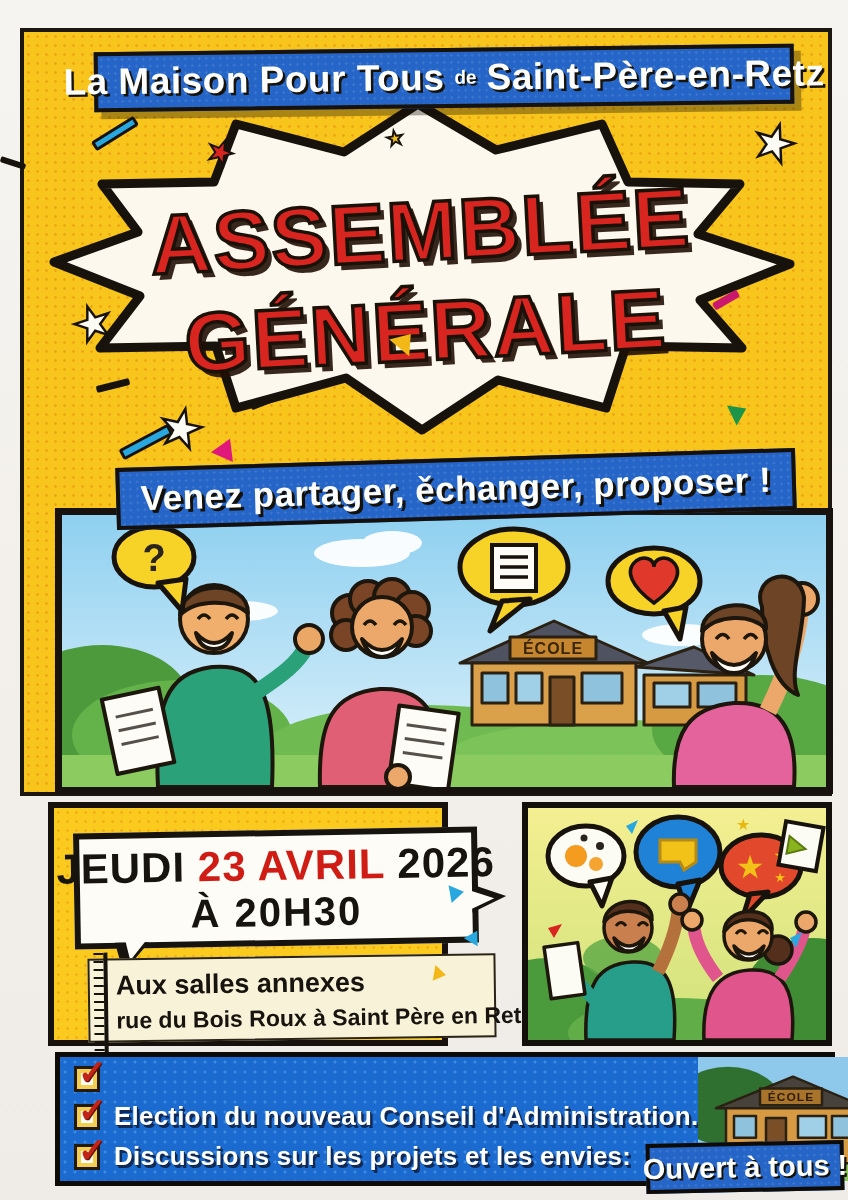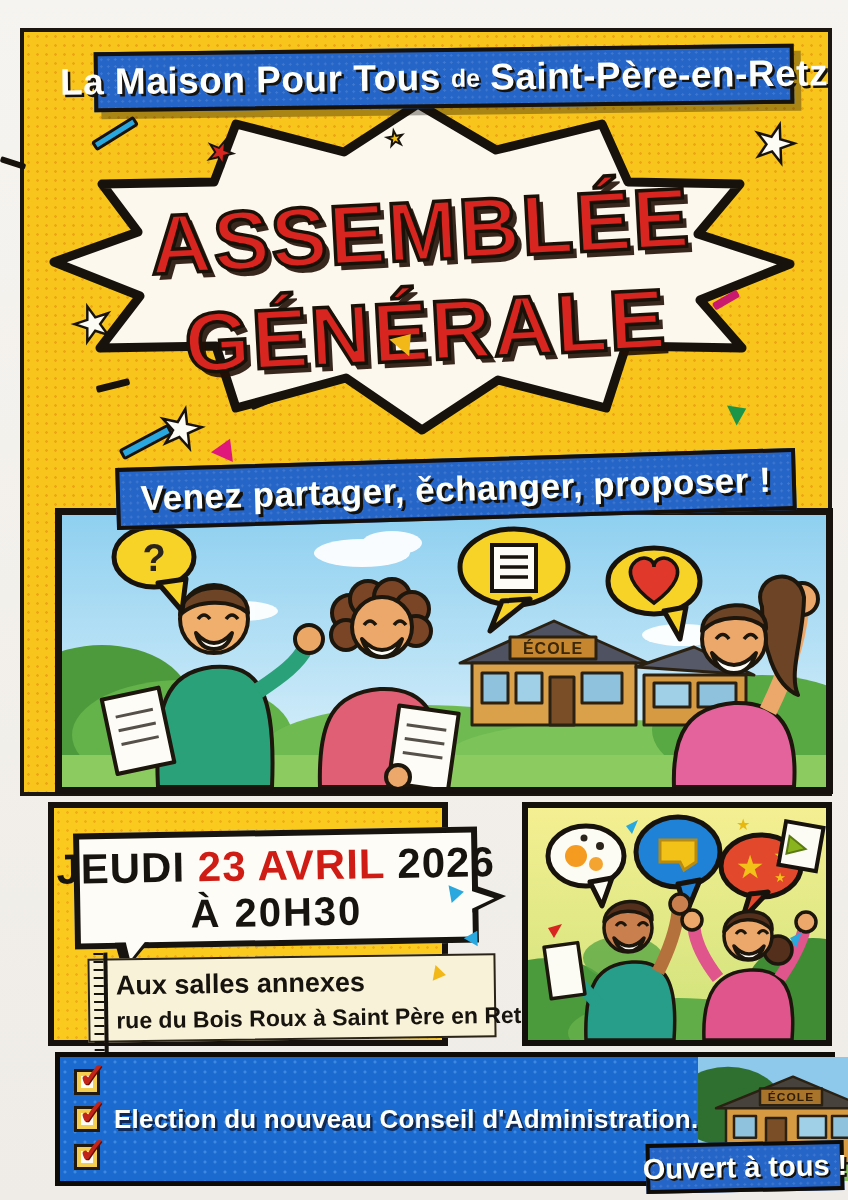--- a/index.html
+++ b/index.html
@@ -23,21 +23,21 @@
     background-image:radial-gradient(rgba(255,255,255,.12) 1px, transparent 1.2px);
     background-size:7px 7px;
     border:4px solid #17120c;
     box-shadow:7px 7px 0 rgba(20,14,6,.35);
     transform:rotate(-0.7deg);
     display:flex; align-items:center; justify-content:center; gap:10px;
     z-index:4; white-space:nowrap;
   }
   .top-banner .big { font-size:37px; font-weight:bold; color:#fdfdfb; letter-spacing:.5px;
     text-shadow:2.5px 2.5px 0 #16120c; }
-  .top-banner .small { font-size:25px; font-weight:bold; color:#fdfdfb; text-shadow:2px 2px 0 #16120c; }
+  .top-banner .small { font-size:19px; font-weight:bold; color:#fdfdfb; text-shadow:2px 2px 0 #16120c; }
 
   
   .burst-wrap { position:absolute; left:38px; top:94px; width:770px; height:368px; z-index:2; }
   .burst-wrap svg { position:absolute; inset:0; }
   .title-block {
     position:absolute; inset:0; display:flex; flex-direction:column; align-items:center;
     justify-content:center; gap:4px; transform:rotate(-3deg); padding-top:6px;
   }
   .title-line {
     font-size:84px; font-weight:bold; letter-spacing:2px; color:#d8251f;
@@ -408,20 +408,21 @@
             <span class="inner"></span>
             <span class="mark">✓</span>
           </span>
         <span class="agenda-label">Election du nouveau Conseil d'Administration.</span>
       </div>
       <div class="agenda-item">
         <span class="checkbox">
             <span class="inner"></span>
             <span class="mark">✓</span>
           </span>
+        <span class="agenda-label">Discussions sur les projets et les envies:</span>
       </div>
     </div>
     <div class="agenda-scene">
       <svg viewBox="0 0 238 126" preserveAspectRatio="none">
         <rect x="0" y="0" width="238" height="126" fill="#8ec8ea"></rect>
         <ellipse cx="30" cy="50" rx="55" ry="40" fill="#2f7031"></ellipse>
         <ellipse cx="215" cy="40" rx="60" ry="42" fill="#3d8a3a"></ellipse>
         <ellipse cx="120" cy="122" rx="150" ry="30" fill="#8cc65a"></ellipse>
         <g stroke="#2b2113" stroke-width="2.5" stroke-linejoin="round">
           <polygon points="18,52 95,20 170,52" fill="#47433c"></polygon>

